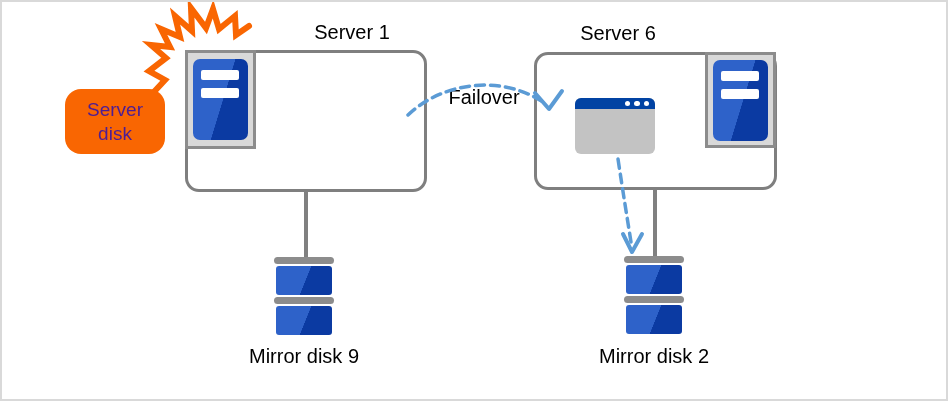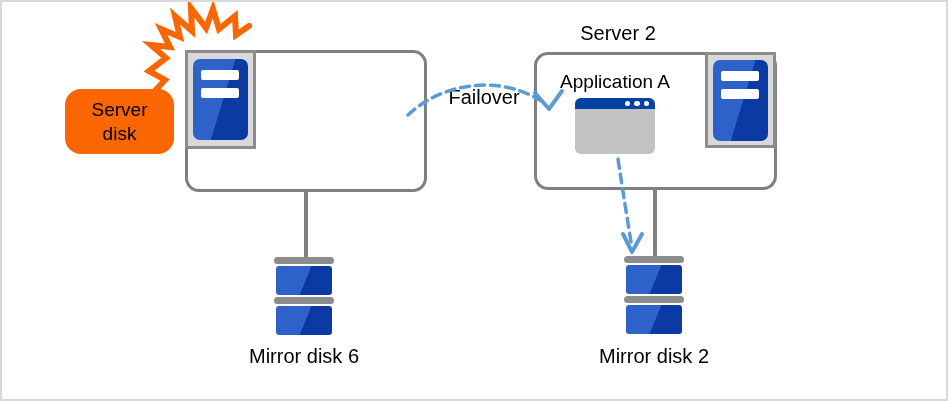--- a/index.html
+++ b/index.html
@@ -49,22 +49,22 @@
     position:absolute;left:573px;top:96px;width:80px;height:56px;border-radius:6px;
     overflow:hidden;background:var(--window-body);
   }
   .window-titlebar{
     height:11px;background:var(--titlebar-blue);
     display:flex;align-items:center;justify-content:flex-end;gap:4px;padding-right:6px;
   }
   .window-dot{width:5.5px;height:5.5px;border-radius:50%;background:#fff;}
 
   .badge{
-    position:absolute;left:63px;top:87px;width:109px;height:65px;border-radius:16px;
-    background:var(--accent-orange);color:#000000;font-size:19px;line-height:24px;
+    position:absolute;left:63px;top:87px;width:100px;height:65px;border-radius:16px;
+    background:var(--accent-orange);color:#4c1d95;font-size:19px;line-height:24px;
     display:flex;flex-direction:column;align-items:center;justify-content:center;text-align:center;
   }
 
   .lbl{position:absolute;transform:translateX(-50%);white-space:nowrap;font-size:20px;}
   .lbl-s1{left:350px;top:19px;}
   .lbl-s2{left:616px;top:20px;}
   .lbl-failover{left:482px;top:36px;margin-top:48px;}
   .lbl-app{left:613px;top:69px;font-size:19px;}
   .lbl-d1{left:302px;top:343px;}
   .lbl-d2{left:652px;top:343px;text-align:right;}
@@ -75,38 +75,38 @@
 </style>
 </head>
 <body>
 
 <div class="canvas">
 
   <svg class="layer">
     <polyline class="burst" points="150,92 163,78 147,69 164,56 149,43 168,45 159,27 178,35 173,14 190,29 189,6 204,26 211,7 217,27 233,14 234,33 247,24"></polyline>
   </svg>
 
+  <div class="lbl lbl-s1">Server 1</div>
   <div class="server-box box-s1"></div>
   <div class="icon-frame frame-s1">
     <div class="tower">
       <div class="slot slot-1"></div>
       <div class="slot slot-2"></div>
     </div>
   </div>
 
-  <div class="lbl lbl-s2">Server 2</div>
+  <div class="lbl lbl-s2">Server 6</div>
   <div class="server-box box-s2"></div>
   <div class="icon-frame frame-s2">
     <div class="tower">
       <div class="slot slot-1"></div>
       <div class="slot slot-2"></div>
     </div>
   </div>
 
-  <div class="lbl lbl-app">Application A</div>
   <div class="window-icon">
     <div class="window-titlebar">
       <div class="window-dot"></div>
       <div class="window-dot"></div>
       <div class="window-dot"></div>
     </div>
   </div>
 
   <div class="badge">
     <span>Server</span>
@@ -115,21 +115,21 @@
 
   <div class="connector conn-1"></div>
   <div class="connector conn-2"></div>
 
   <div class="disk disk-1">
     <div class="disk-bar"></div>
     <div class="disk-body"></div>
     <div class="disk-bar"></div>
     <div class="disk-body"></div>
   </div>
-  <div class="lbl lbl-d1">Mirror disk 6</div>
+  <div class="lbl lbl-d1">Mirror disk 9</div>
 
   <div class="disk disk-2">
     <div class="disk-bar"></div>
     <div class="disk-body"></div>
     <div class="disk-bar"></div>
     <div class="disk-body"></div>
   </div>
   <div class="lbl lbl-d2">Mirror disk 2</div>
 
   <div class="lbl lbl-failover">Failover</div>

